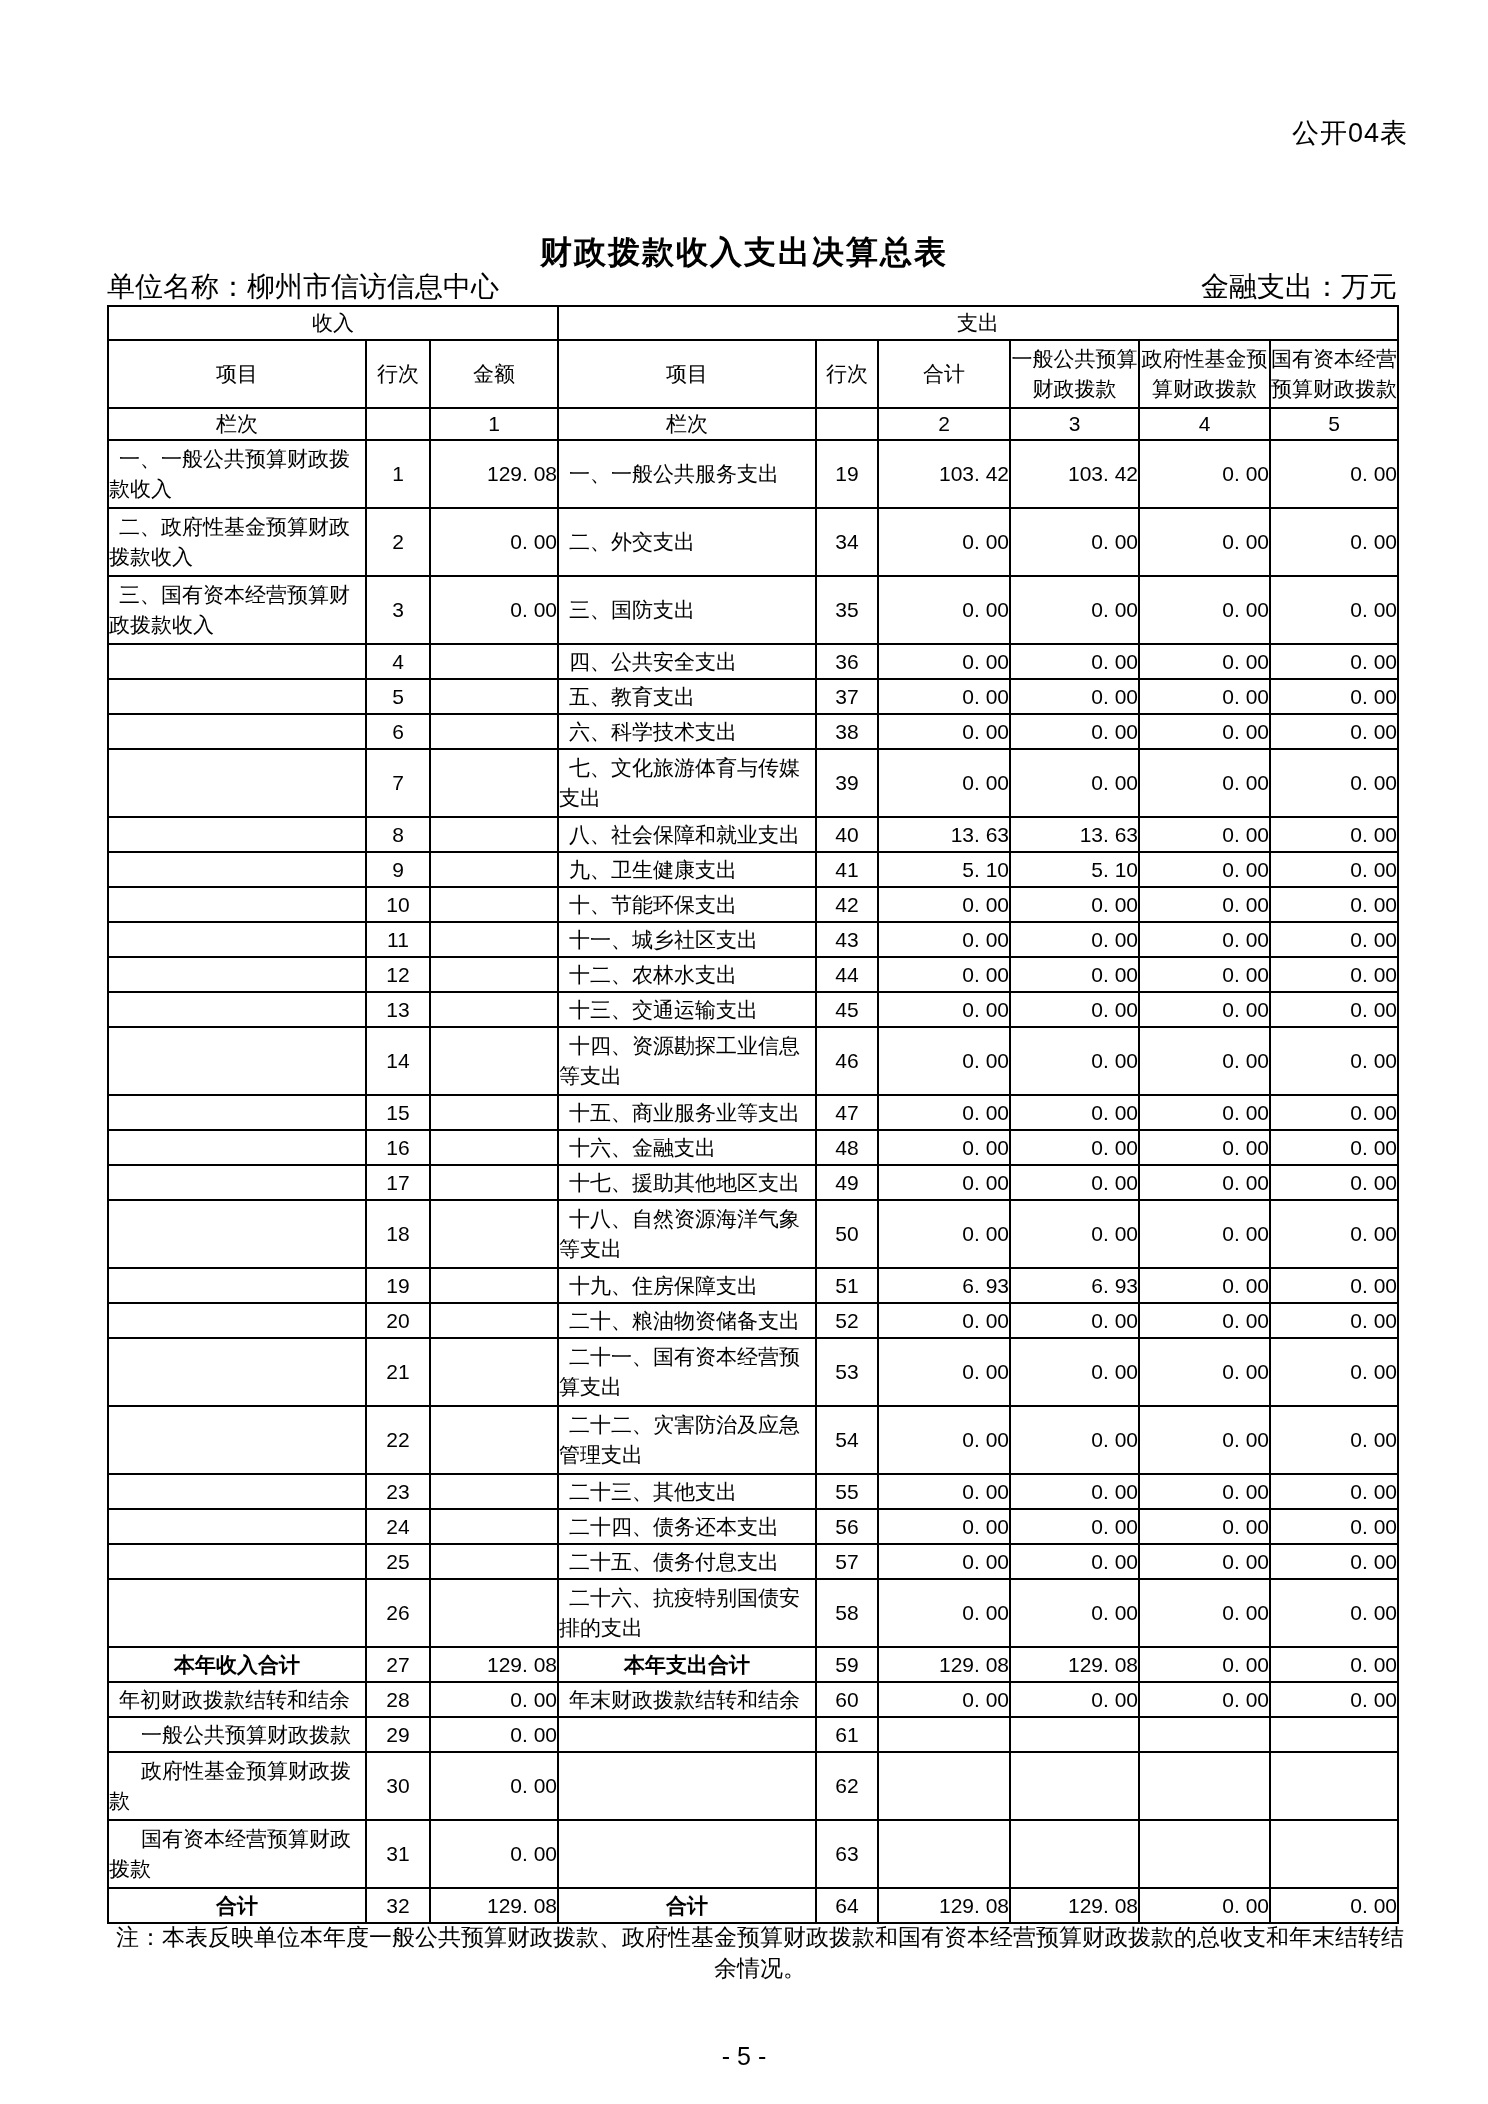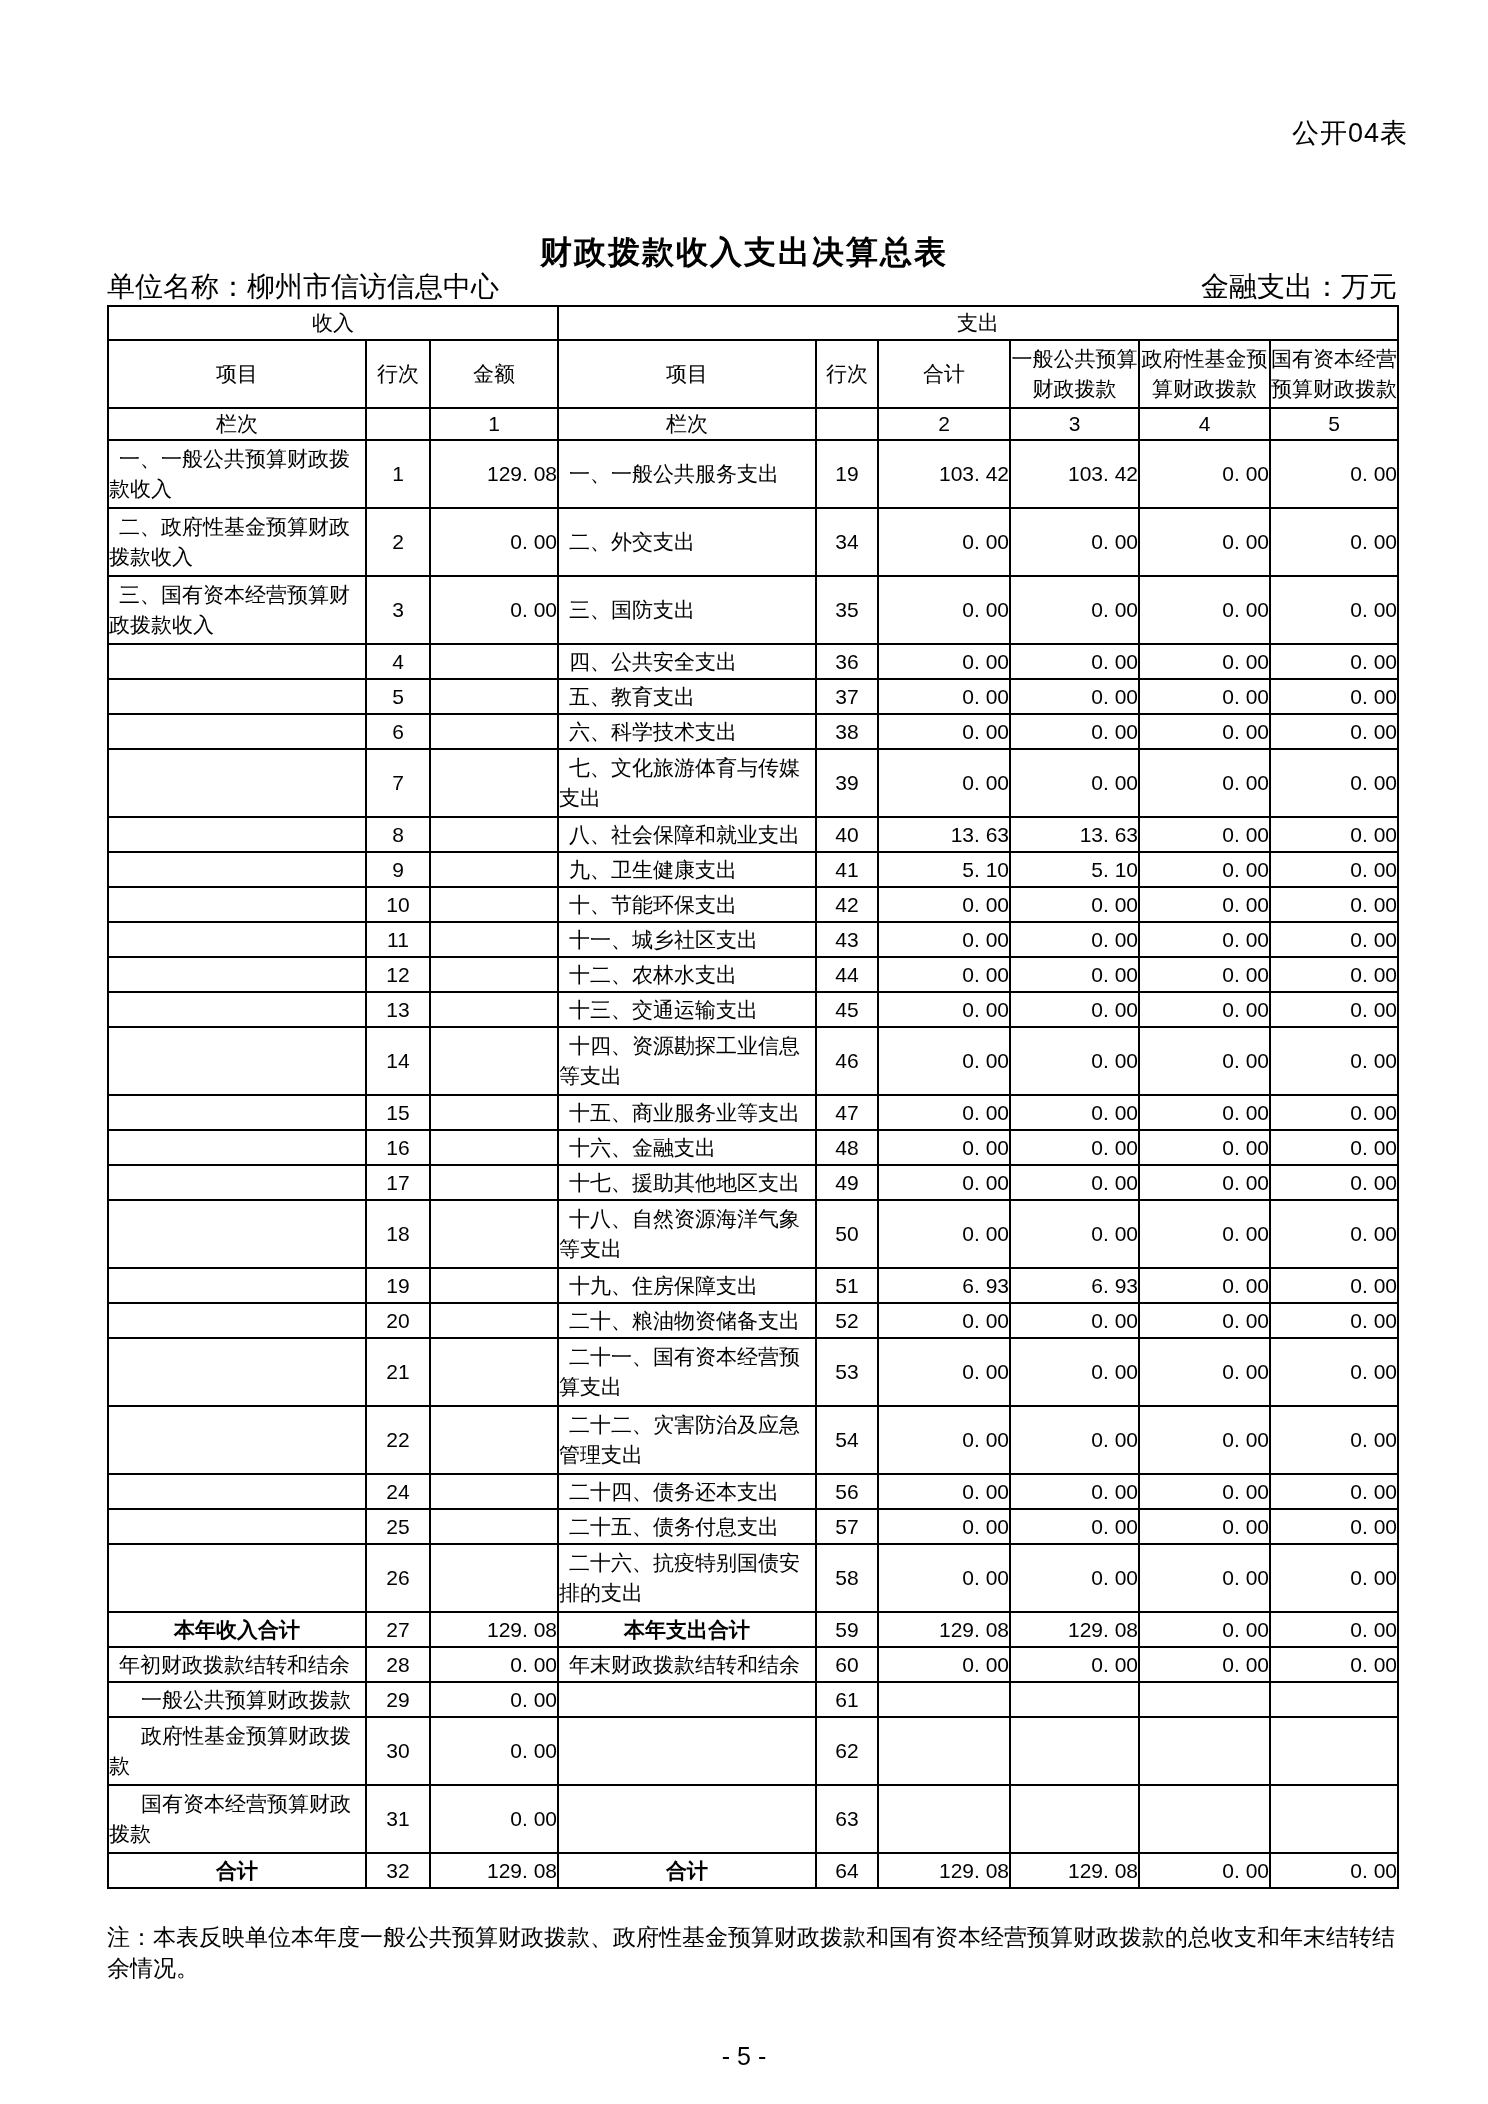--- a/index.html
+++ b/index.html
@@ -37,21 +37,21 @@
   tr.h3 td { height:16px; text-align:center; }
   tr.std td { height:35px; }
   tr.tall td { height:68px; }
   td.proj { text-align:left; text-indent:10px; }
   td.ind2 { text-indent:32px; }
   td.ctr  { text-align:center; font-weight:bold; text-indent:0; }
   td.num  { text-align:center; }
   td.amt  { text-align:right; padding-right:4px; }
   .note {
     position:absolute; top:1922px; left:107px; width:1306px;
-    font-size:23px; line-height:31px; text-align:left;
+    font-size:23px; line-height:31px; text-align:center;
   }
   .pagenum {
     position:absolute; top:2042px; left:0; width:100%;
     text-align:center; font-size:25px;
   }
 </style>
 </head>
 <body>
 
 <div>
@@ -343,20 +343,31 @@
       <td class="amt"></td>
       <td class="proj">二十二、灾害防治及应急管理支出</td>
       <td class="num">54</td>
       <td class="amt">0. 00</td>
       <td class="amt">0. 00</td>
       <td class="amt">0. 00</td>
       <td class="amt">0. 00</td>
     </tr>
         <tr class="std">
       <td class="proj"></td>
+      <td class="num">23</td>
+      <td class="amt"></td>
+      <td class="proj">二十三、其他支出</td>
+      <td class="num">55</td>
+      <td class="amt">0. 00</td>
+      <td class="amt">0. 00</td>
+      <td class="amt">0. 00</td>
+      <td class="amt">0. 00</td>
+    </tr>
+        <tr class="std">
+      <td class="proj"></td>
       <td class="num">24</td>
       <td class="amt"></td>
       <td class="proj">二十四、债务还本支出</td>
       <td class="num">56</td>
       <td class="amt">0. 00</td>
       <td class="amt">0. 00</td>
       <td class="amt">0. 00</td>
       <td class="amt">0. 00</td>
     </tr>
         <tr class="std">

